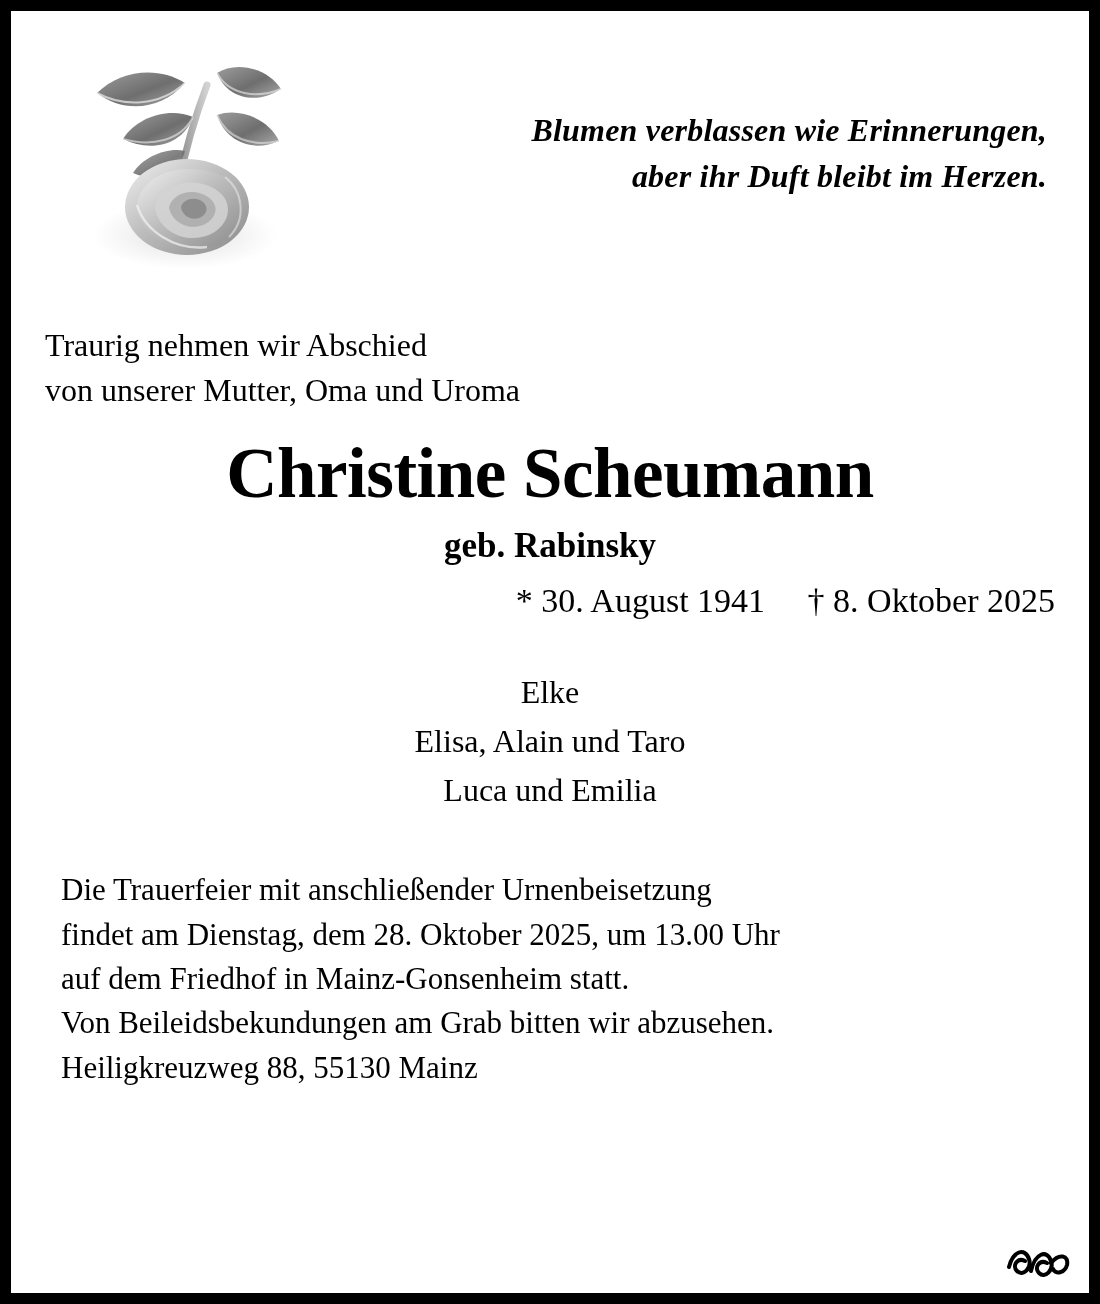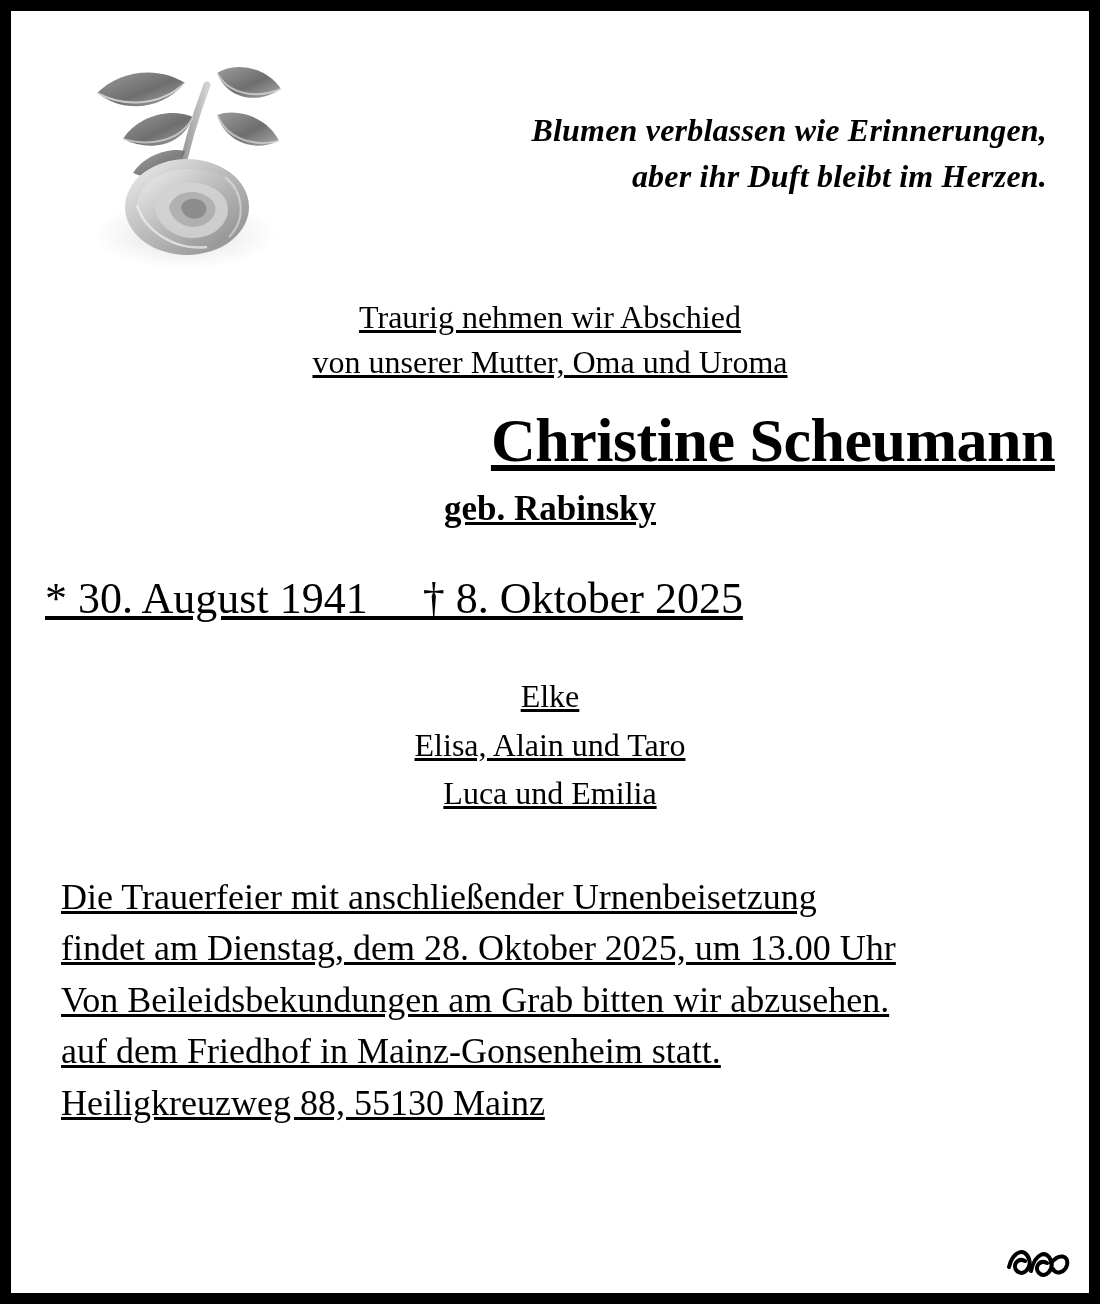--- a/index.html
+++ b/index.html
@@ -24,21 +24,20 @@
     border: 11px solid #000000;
     padding: 0;
   }
 
   .inner {
     position: relative;
     width: 100%;
     height: 100%;
     box-sizing: border-box;
     padding: 22px 34px 10px 34px;
-    text-decoration: underline;
   }
 
   
   .top-row {
     position: relative;
     height: 230px;
   }
 
   .rose {
     position: absolute;
@@ -57,62 +56,61 @@
     font-style: italic;
     font-weight: bold;
     font-size: 32px;
     line-height: 1.45;
     letter-spacing: 0.2px;
   }
   .motto div { white-space: nowrap; }
 
   
   .intro {
-    margin-top: 32px;
-    text-align: center;
+    margin-top: 60px;
     font-size: 32px;
     line-height: 1.42;
   }
 
   
   .name {
-    text-align: right;
-    font-size: 62px;
+    text-align: center;
+    font-size: 71px;
     font-weight: bold;
     line-height: 1.05;
     margin-top: 22px;
     letter-spacing: -0.5px;
   }
 
   .maiden {
     text-align: center;
     font-size: 35px;
     font-weight: bold;
     margin-top: 16px;
   }
 
   .dates {
-    text-align: left;
-    font-size: 44px;
-    margin-top: 44px;
+    text-align: right;
+    font-size: 34px;
+    margin-top: 16px;
     white-space: pre;
   }
 
   
   .survivors {
     text-align: center;
     font-size: 32px;
     line-height: 1.52;
     margin-top: 48px;
   }
 
   
   .details {
     text-align: left;
-    font-size: 36px;
+    font-size: 31px;
     line-height: 1.43;
     margin-top: 54px;
     margin-left: 16px;
   }
   .details div { white-space: nowrap; }
 
   
   .corner-mark {
     position: absolute;
     right: 16px;
@@ -199,22 +197,22 @@
 
     <div class="survivors">
       <div>Elke</div>
       <div>Elisa, Alain und Taro</div>
       <div>Luca und Emilia</div>
     </div>
 
     <div class="details">
       <div>Die Trauerfeier mit anschließender Urnenbeisetzung</div>
       <div>findet am Dienstag, dem 28. Oktober 2025, um 13.00 Uhr</div>
+      <div>auf dem Friedhof in Mainz-Gonsenheim statt.</div>
       <div>Von Beileidsbekundungen am Grab bitten wir abzusehen.</div>
-      <div>auf dem Friedhof in Mainz-Gonsenheim statt.</div>
       <div>Heiligkreuzweg 88, 55130 Mainz</div>
     </div>
 
     <div class="corner-mark">
       <svg viewBox="0 0 70 52" width="70" height="52" aria-hidden="true">
         <path d="M6 30 C10 14, 22 10, 26 22 C29 31, 20 40, 14 34 C9 29, 14 20, 22 24" stroke="#000000" stroke-width="4" fill="none" stroke-linecap="round"></path>
         <path d="M28 34 C32 16, 44 12, 48 24 C51 33, 42 42, 36 36 C31 31, 36 22, 44 26" stroke="#000000" stroke-width="4" fill="none" stroke-linecap="round"></path>
         <path d="M48 26 C56 16, 66 18, 64 28 C62 36, 52 38, 50 32" stroke="#000000" stroke-width="4" fill="none" stroke-linecap="round"></path>
       </svg>
     </div>

